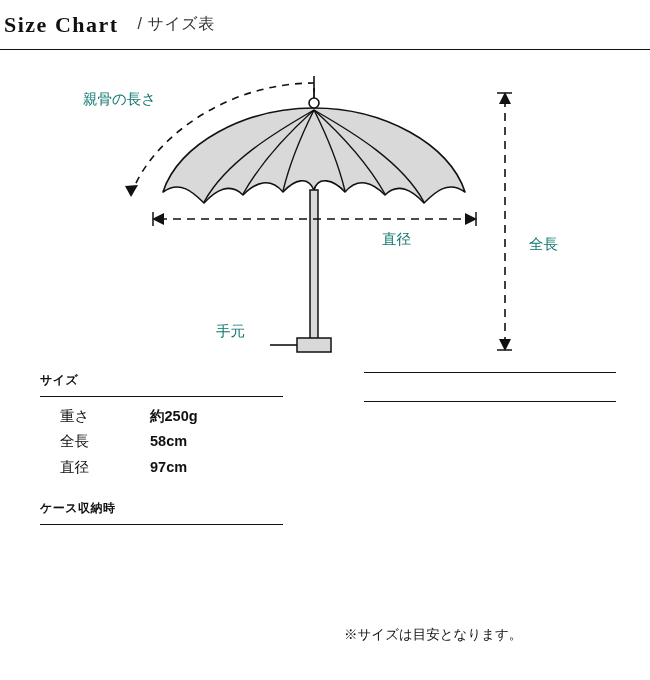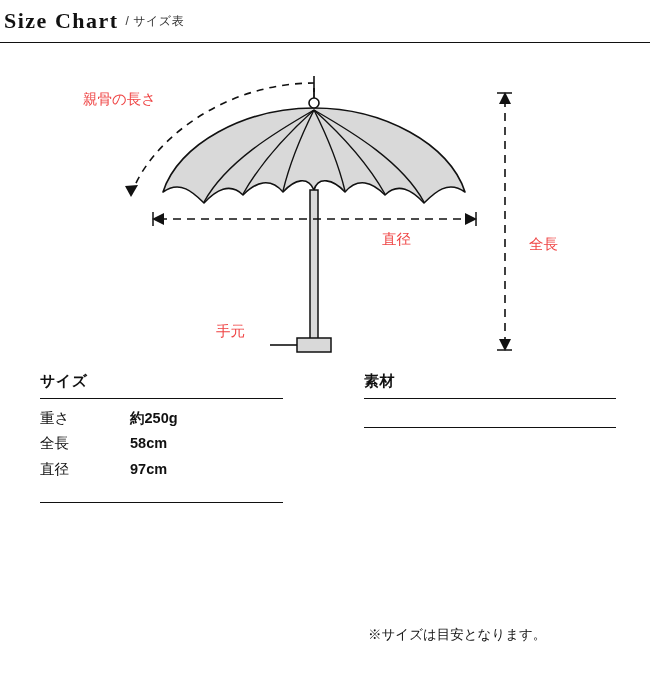--- a/index.html
+++ b/index.html
@@ -12,51 +12,52 @@
     font-family: "Liberation Sans", sans-serif;
     color: #1a1a1a;
     position: relative;
     overflow: hidden;
   }
 
   
   .header {
     position: absolute;
     left: 0; top: 0;
-    width: 650px; height: 43px;
+    width: 650px; height: 50px;
     border-bottom: 1px solid #111;
     display: flex;
     align-items: center;
     padding-left: 4px;
+    gap: 12px;
   }
   .header-title {
     font-family: "Liberation Serif", serif;
     font-size: 22px;
     font-weight: bold;
     letter-spacing: 1.5px;
     color: #111;
   }
   .header-sub {
-    font-size: 12px;
+    font-size: 16px;
     color: #333;
     margin-left: 7px;
     letter-spacing: 0.5px;
   }
 
   
   .diagram {
     position: absolute;
     left: 0; top: 40px;
     width: 650px; height: 330px;
   }
   .diagram svg { display: block; }
   .diagram-label {
     position: absolute;
     font-size: 14.5px;
-    color: #ef4444;
+    color: #0f766e;
     white-space: nowrap;
   }
   .lbl-oyabone { left: 83px;  top: 50px; }
   .lbl-chokkei  { left: 382px; top: 190px; }
   .lbl-zenchou  { left: 529px; top: 195px; }
   .lbl-temoto   { left: 216px; top: 282px; }
 
   
   .specs {
     position: absolute;
@@ -67,50 +68,51 @@
     position: absolute;
     left: 40px; top: 0;
     width: 250px;
   }
   .col-right {
     position: absolute;
     left: 364px; top: 0;
     width: 260px;
   }
   .sec-title {
-    font-size: 15px;
+    font-size: 12px;
     font-weight: bold;
     color: #111;
     letter-spacing: 0.5px;
     margin: 0 0 7px 0;
   }
   .rule {
     border-bottom: 1px solid #111;
     width: 243px;
     margin-bottom: 6px;
   }
   .rule.right { width: 252px; }
   table.kv {
     border-collapse: collapse;
     width: 100%;
+    margin-left: 20px;
   }
   table.kv td {
     font-size: 14.5px;
     color: #111;
     padding: 3.5px 0;
     vertical-align: top;
     line-height: 1.28;
   }
   td.k { width: 90px; }
   td.v { white-space: pre-line; font-weight: bold; }
   .gap-1 { height: 20px; }
   .gap-2 { height: 22px; }
   .note {
     position: absolute;
-    left: 368px; top: 254px;
+    left: 344px; top: 254px;
     font-size: 13.5px;
     color: #111;
   }
 </style>
 </head>
 <body>
 
 <div class="header">
   <span class="header-title">Size Chart</span>
   <span class="header-sub">
@@ -205,29 +207,29 @@
       </tr>
       <tr>
         <td class="k">直径</td>
         <td class="v">97cm</td>
       </tr>
     </tbody>
       </table>
 
     <div class="gap-1"></div>
 
+    <div class="sec-title">ケース収納時</div>
     <div class="rule"></div>
     <table class="kv">
       <tbody>
     </tbody>
       </table>
   </div>
 
   <div class="col-right">
-    <div class="sec-title">素材</div>
     <div class="rule right"></div>
 
     <div class="gap-2"></div>
 
     <div class="rule right"></div>
   </div>
 
   <div class="note">※サイズは目安となります。</div>
 </div>
 

